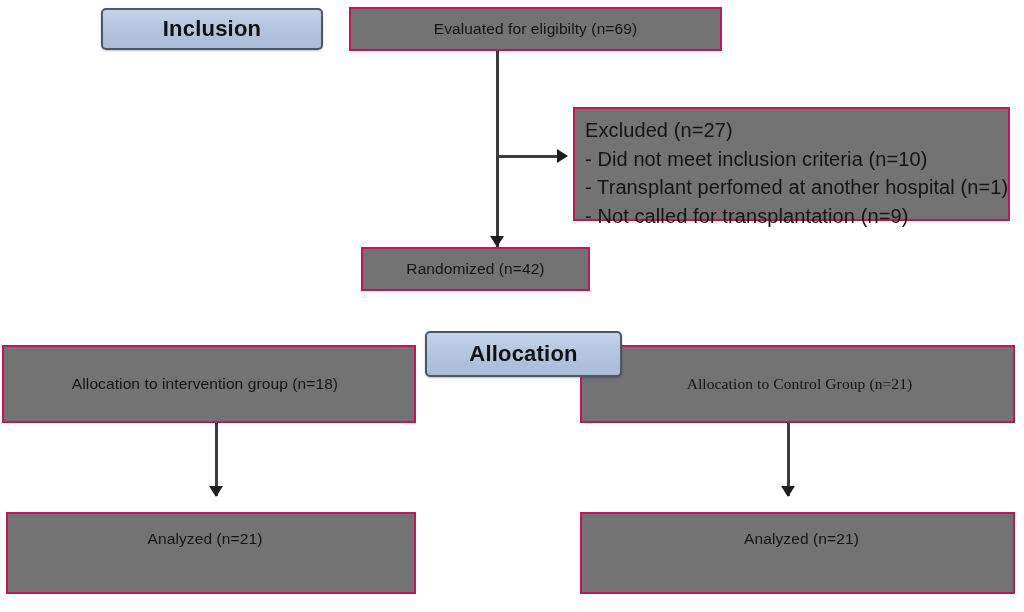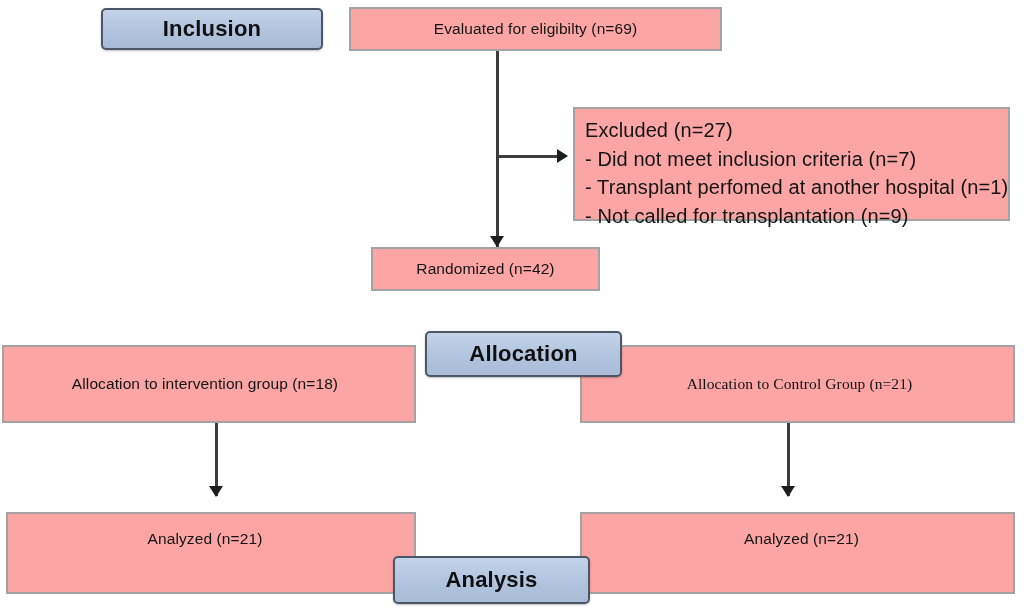--- a/index.html
+++ b/index.html
@@ -17,22 +17,22 @@
     width: 1024px;
     height: 612px;
     background: #ffffff;
     overflow: hidden;
   }
 
   
   .box {
     position: absolute;
     box-sizing: border-box;
-    background: #fca5a5;
-    border: 2px solid #a3a3a3;
+    background: #737373;
+    border: 2px solid #be185d;
     display: flex;
     align-items: center;
     justify-content: center;
     color: #141414;
     font-size: 15.5px;
     letter-spacing: .1px;
     line-height: 1.35;
     z-index: 2;
   }
   .box.left-align {
@@ -104,27 +104,27 @@
 
   <div class="vline" style="left:496px; top:51px; height:196px;"></div>
   <div class="arrow-down" style="left:490px; top:236px;"></div>
 
   <div class="hline" style="left:496px; top:155px; width:63px;"></div>
   <div class="arrow-right" style="left:557px; top:149px;"></div>
 
   <div class="box left-align" style="left:573px; top:107px; width:437px; height:114px;">
     <div class="lines">
       <div>Excluded (n=27)</div>
-      <div>- Did not meet inclusion criteria (n=7)</div>
+      <div>- Did not meet inclusion criteria (n=10)</div>
       <div>- Transplant perfomed at another hospital (n=1)</div>
       <div>- Not called for transplantation (n=9)</div>
     </div>
   </div>
 
-  <div class="box" style="left:371px; top:247px; width:229px; height:44px;">
+  <div class="box" style="left:361px; top:247px; width:229px; height:44px;">
     <span>Randomized (n=42)</span>
   </div>
 
   <div class="box" style="left:2px; top:345px; width:414px; height:78px;">
     <span style="position:relative; left:-4px;">Allocation to intervention group (n=18)</span>
   </div>
 
   <div class="box" style="left:580px; top:345px; width:435px; height:78px;font-family:Liberation Serif, serif;">
     <span style="position:relative; left:2px;">Allocation to Control Group (n=21)</span>
   </div>
@@ -140,17 +140,14 @@
   <div class="arrow-down" style="left:781px; top:486px;"></div>
 
   <div class="box" style="left:6px; top:512px; width:410px; height:82px;">
     <span style="position:relative; left:-6px; top:-14px;">Analyzed (n=21)</span>
   </div>
 
   <div class="box" style="left:580px; top:512px; width:435px; height:82px;">
     <span style="position:relative; left:4px; top:-14px;">Analyzed (n=21)</span>
   </div>
 
-  <div class="badge" style="left:393px; top:556px; width:197px; height:48px;">
-    <span>Analysis</span>
-  </div>
 
 </div>
 
 </body></html>

